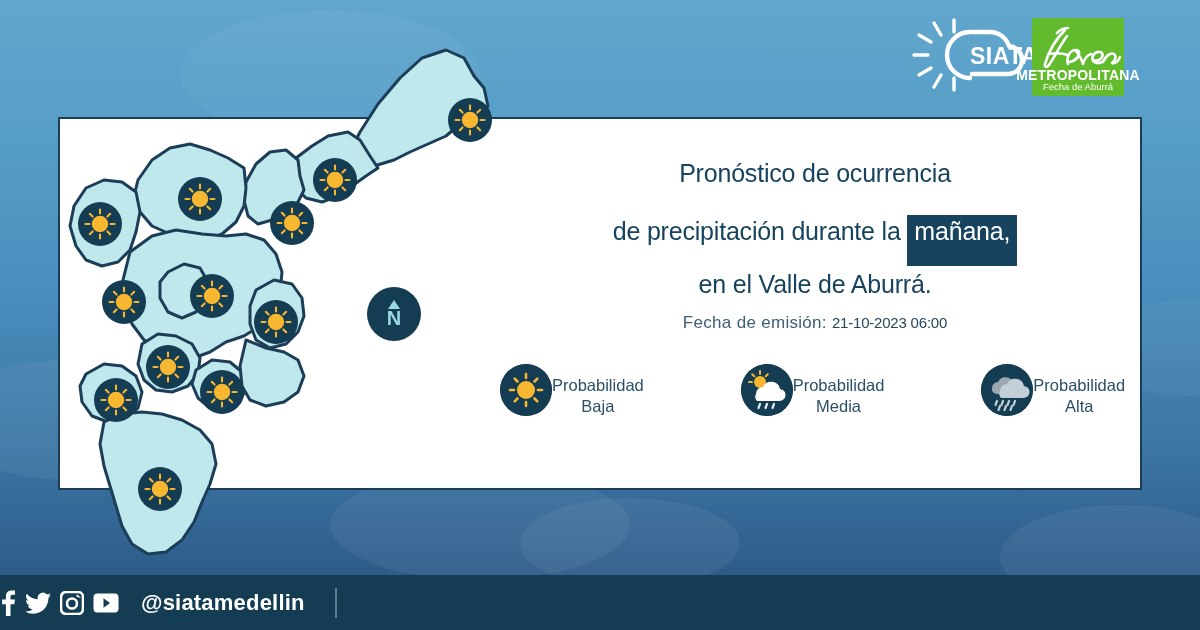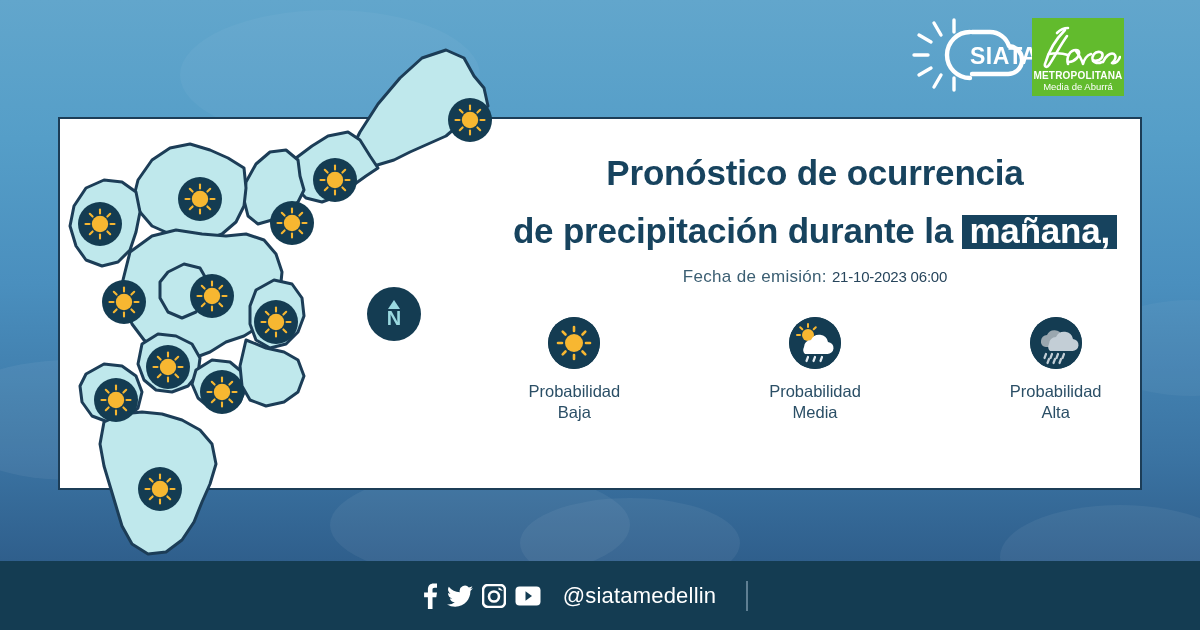--- a/index.html
+++ b/index.html
@@ -44,21 +44,21 @@
 
   .area-logo {
     width: 92px; height: 78px;
     background: #62bb2d;
     display: flex; flex-direction: column;
     align-items: center; justify-content: flex-end;
     padding-bottom: 4px;
   }
   .area-script { width: 86px; height: 46px; }
   .area-l1 {
-    color: #fff; font-size: 10px; font-weight: bold;
+    color: #fff; font-size: 14px; font-weight: bold;
     letter-spacing: .2px; line-height: 11px;
   }
   .area-l2 {
     color: #fff; font-size: 9.5px; line-height: 11px;
   }
   .tagline {
     margin-top: 3px;
     background: #62bb2d;
     color: #ffffff;
     font-size: 9px; font-weight: bold;
@@ -119,79 +119,80 @@
   
   .panel {
     position: absolute;
     left: 500px; top: 155px;
     width: 630px;
     z-index: 20;
     text-align: center;
   }
   .headline {
     color: #17435e;
-    font-size: 35px;
-    font-weight: bold;
+    font-size: 25px;
+    font-weight: normal;
     line-height: 36px;
     letter-spacing: -0.2px;
   }
   .hl-box {
     background: #17435e;
     color: #ffffff;
-    padding: 1px 7px 3px 7px;
+    padding: 1px 7px 20px 7px;
     display: inline-block;
     line-height: 30px;
     margin-top: 24px;
   }
   .emision {
-    margin-top: 18px;
+    margin-top: 11px;
     color: #3c5f73;
     font-size: 17px;
     letter-spacing: .3px;
   }
   .emision .date {
     font-size: 15px;
     letter-spacing: -0.2px;
     color: #27455c;
   }
 
   
   .legend {
     margin-top: 30px;
     display: flex;
     justify-content: center;
     gap: 92px;
   }
   .legend-item {
     width: 150px;
-    display: flex; flex-direction: column; align-items: center;
+    display: flex; align-items: center;
   }
   .legend-icon {
     width: 52px; height: 52px;
     background: #143c52;
     border-radius: 50%;
     display: block;
   }
   .legend-label {
     margin-top: 12px;
     color: #2b4f66;
     font-size: 16.5px;
     line-height: 21px;
     text-align: center;
     white-space: pre-line;
   }
 
   
   .footer {
     position: absolute;
     left: 0; bottom: 0;
-    width: 1200px; height: 69px;
+    width: 1200px; height: 55px;
     background: #143c52;
-    display: flex; align-items: center; justify-content: center;
+    display: flex; align-items: center; justify-content: flex-start;
     z-index: 40;
+    font-weight: bold;
   }
   .footer-inner { display: flex; align-items: center; }
   .social { display: flex; align-items: center; gap: 9px; margin-right: 22px; }
   .social svg { display: block; }
   .handle {
     color: #ffffff; font-size: 22px; letter-spacing: .2px;
   }
   .divider {
     width: 2px; height: 30px;
     background: #5f7f93;
@@ -237,21 +238,21 @@
             <path d="M30 6 C22 14, 14 26, 10 40 C9 43, 12 44, 14 41 C20 32, 26 20, 32 12"></path>
             <path d="M14 30 C20 29, 27 29, 33 31"></path>
             <path d="M33 40 C31 33, 35 26, 41 26 C45 26, 45 31, 42 34 C39 37, 36 38, 34 38"></path>
             <path d="M41 27 C44 31, 47 36, 48 40 C49 36, 52 31, 56 30"></path>
             <path d="M58 37 C56 32, 60 27, 65 28 C69 29, 68 34, 64 36 C61 37, 59 37, 58 36 C59 39, 63 40, 67 38"></path>
             <path d="M68 38 C70 33, 75 28, 79 30 C82 32, 80 37, 77 39 C81 40, 84 36, 85 33"></path>
             <path d="M22 9 C25 6, 29 4, 33 4"></path>
           </g>
         </svg>
         <div class="area-l1">METROPOLITANA</div>
-        <div class="area-l2">Media de Aburrá</div>
+        <div class="area-l2">Fecha de Aburrá</div>
       </div>
     </div>
   </div>
 
   <div class="card"></div>
 
   <div class="map-wrap">
     <svg width="430" height="530" viewBox="0 0 430 530" aria-hidden="true">
       <g fill="#bfe8ec" stroke="#1c3d57" stroke-width="3" stroke-linejoin="round">
 
@@ -499,20 +500,21 @@
       </div>
   </div>
 
   <div class="panel">
     <div class="headline">
       <div>Pronóstico de ocurrencia</div>
       <div>
         <span>de precipitación durante la</span>
         <span class="hl-box">mañana,</span>
       </div>
+      <div>en el Valle de Aburrá.</div>
     </div>
 
     <div class="emision">
       <span>Fecha de emisión:</span>
       <span class="date">21-10-2023 06:00</span>
     </div>
 
     <div class="legend">
 
       <div class="legend-item">

